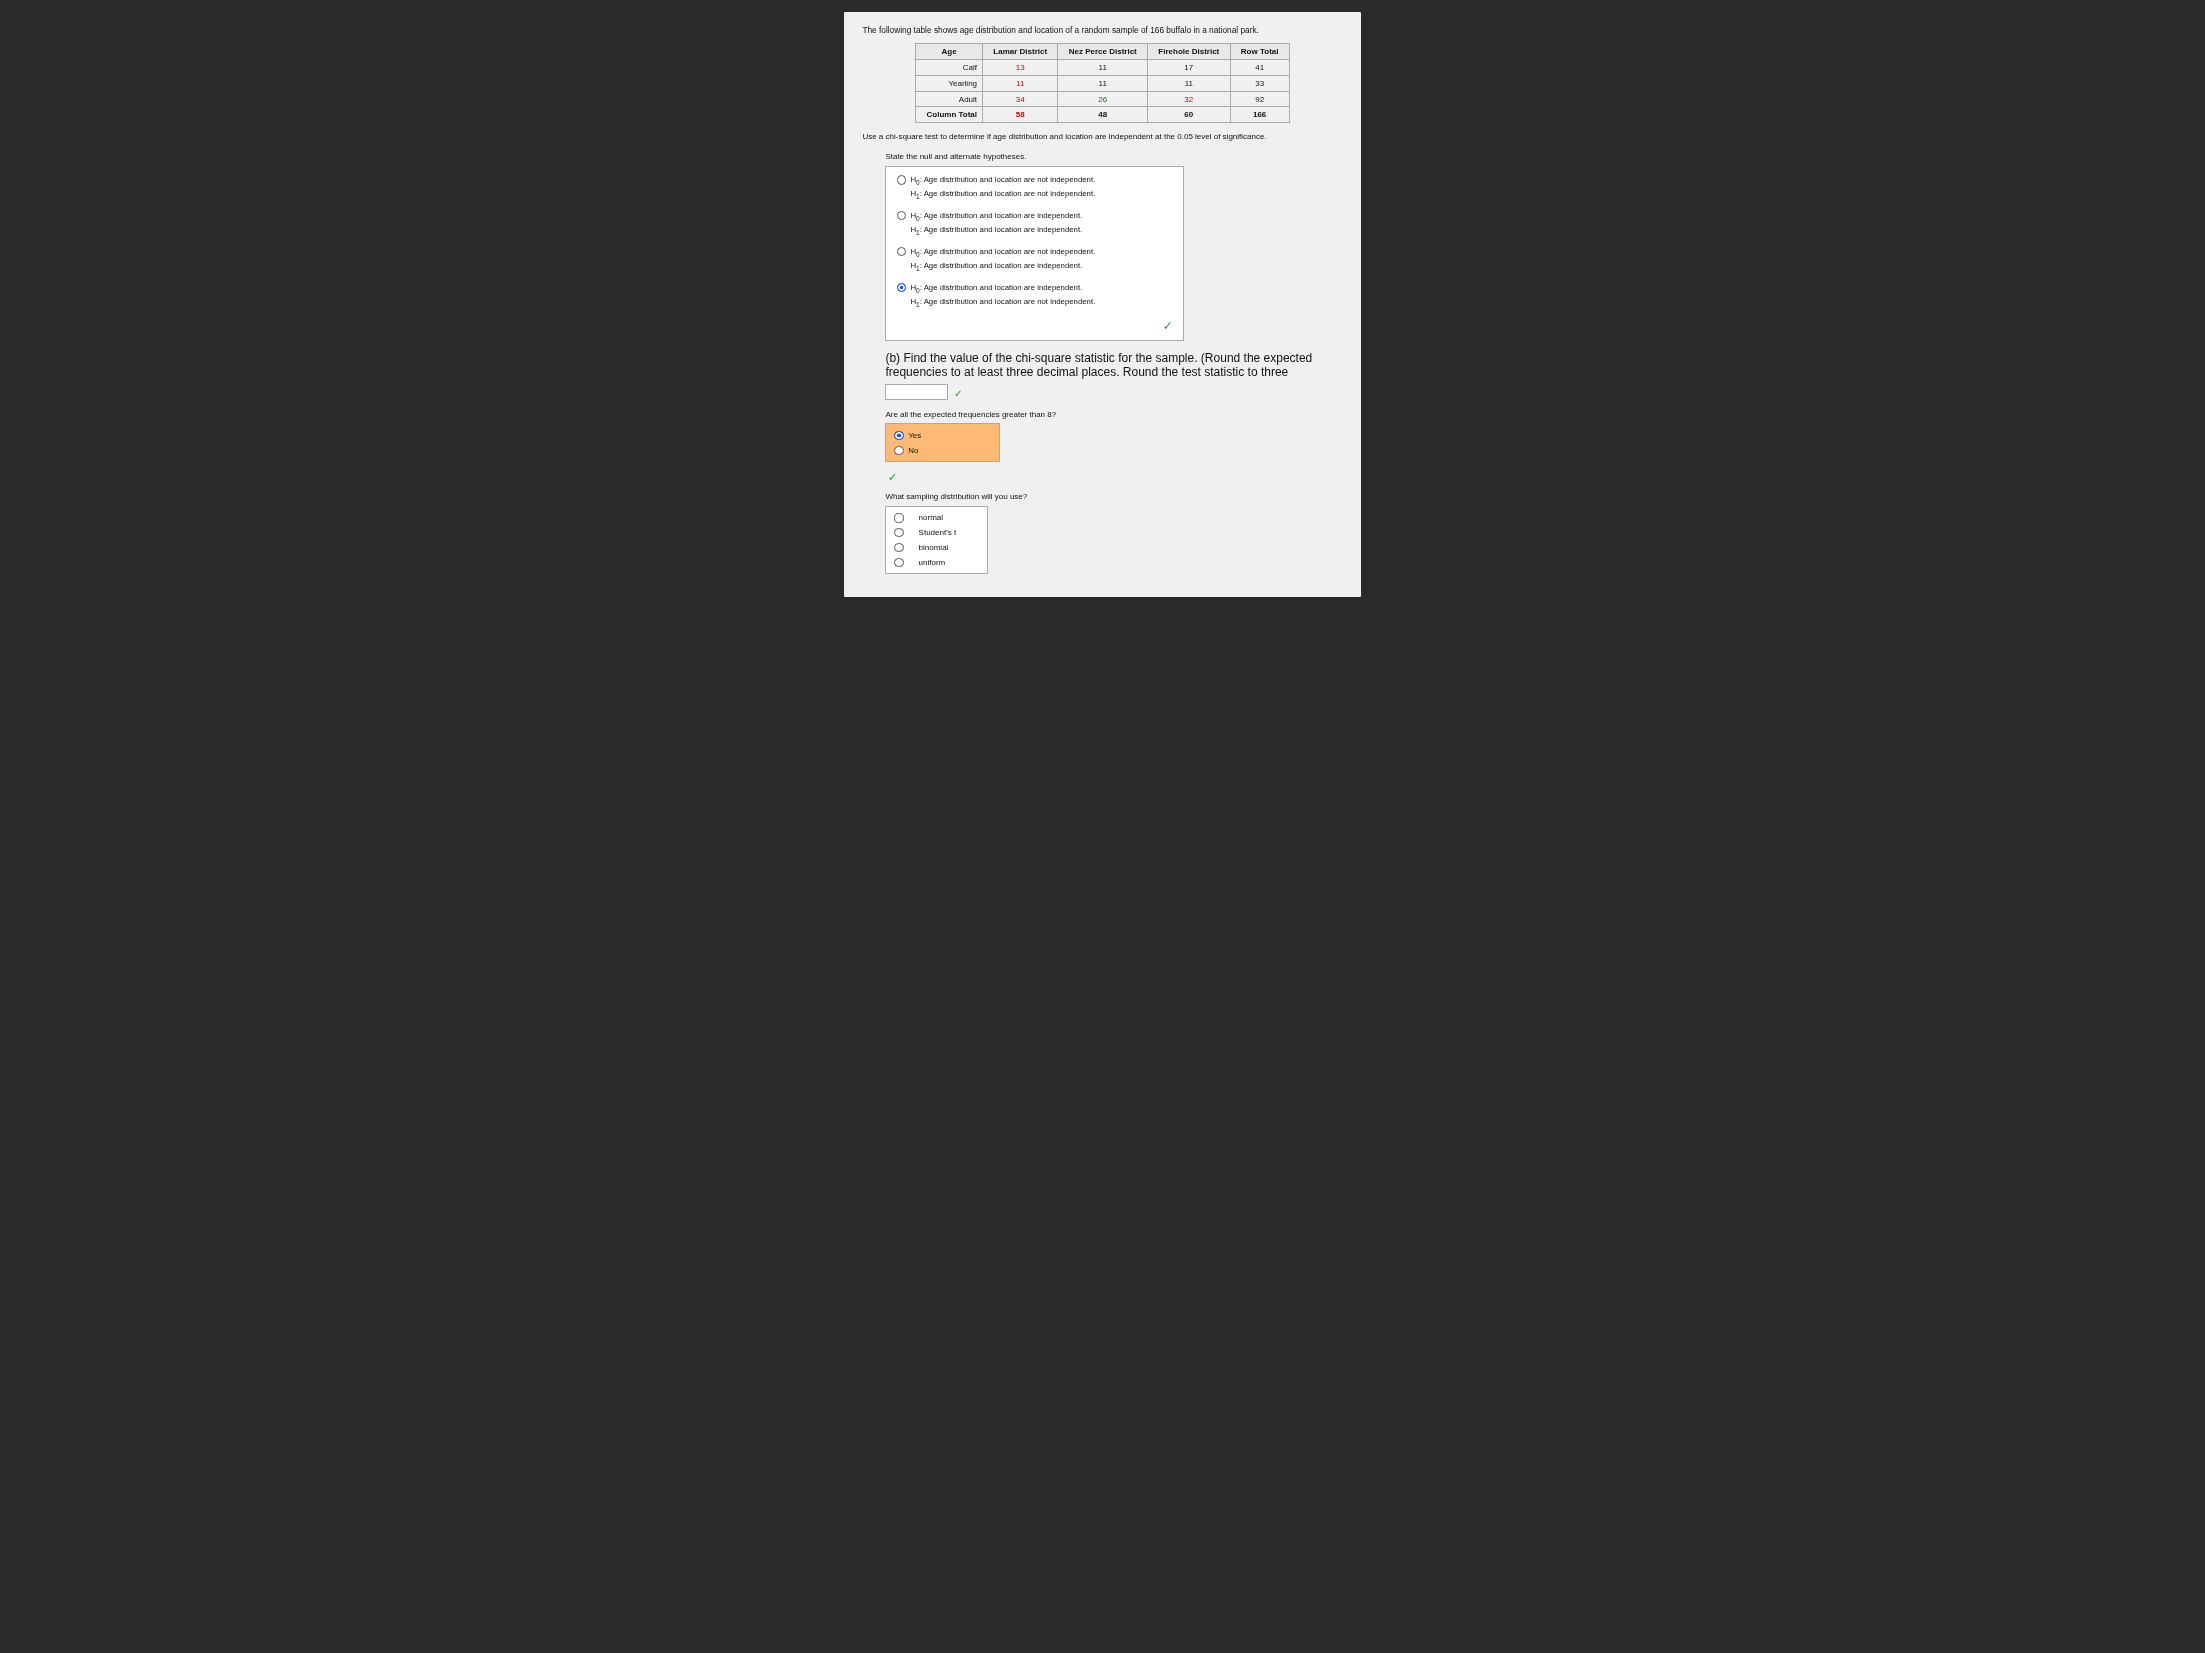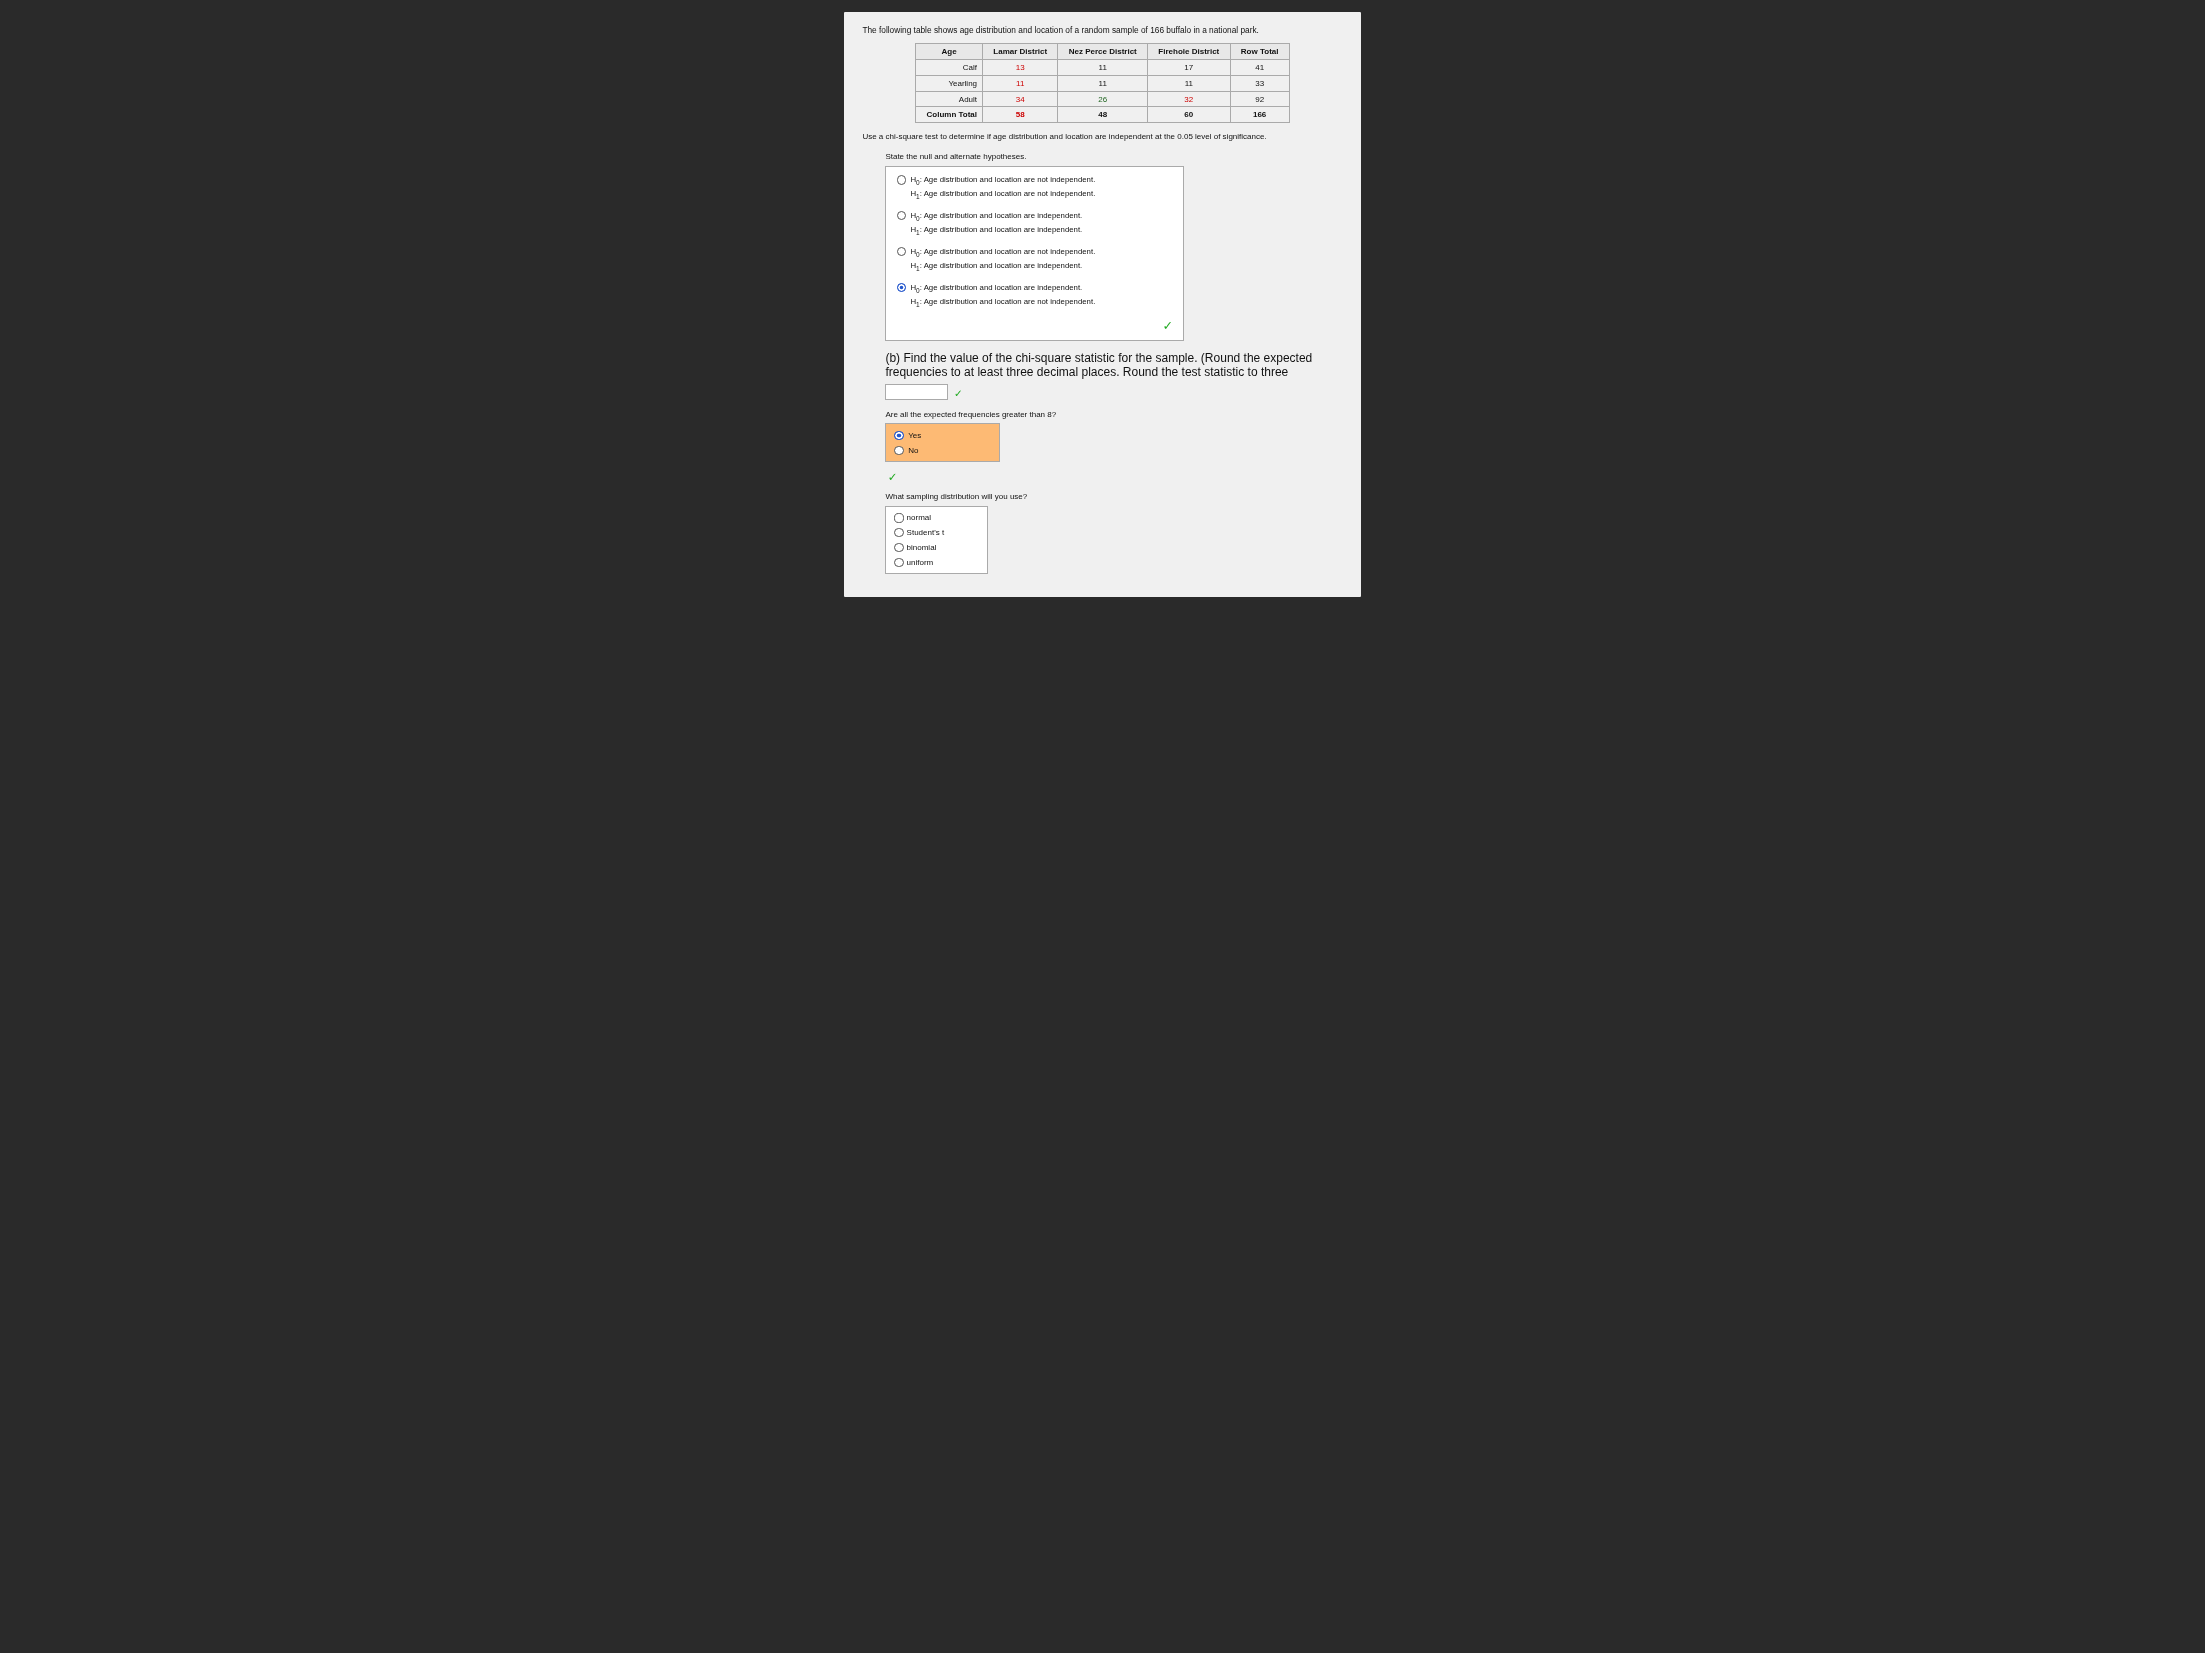--- a/index.html
+++ b/index.html
@@ -195,21 +195,21 @@
     .sampling-box {
       border: 0.6px solid #aaa;
       background: #fff;
       padding: 5.7px 8px;
       width: 103px;
     }
 
     .sampling-item {
       display: flex;
       align-items: center;
-      gap: 3px;
+      gap: 15px;
       margin-bottom: 4.6px;
       font-size: 8px;
     }
 
     .sampling-item:last-child { margin-bottom: 0; }
 
     .indent {
       margin-left: 23px;
     }
   </style>

